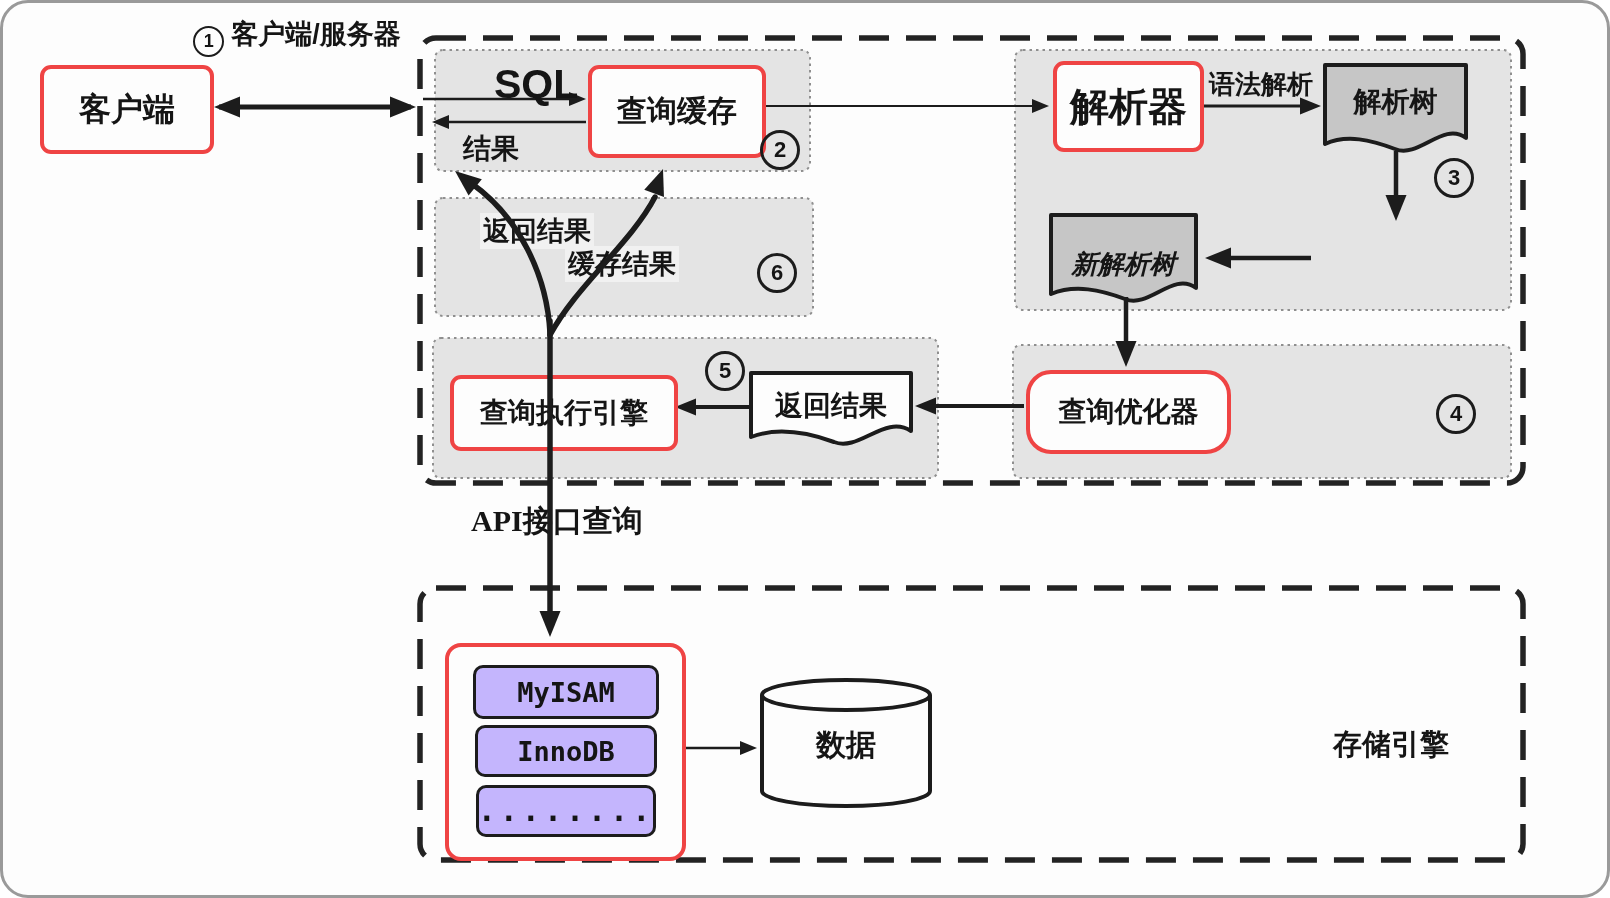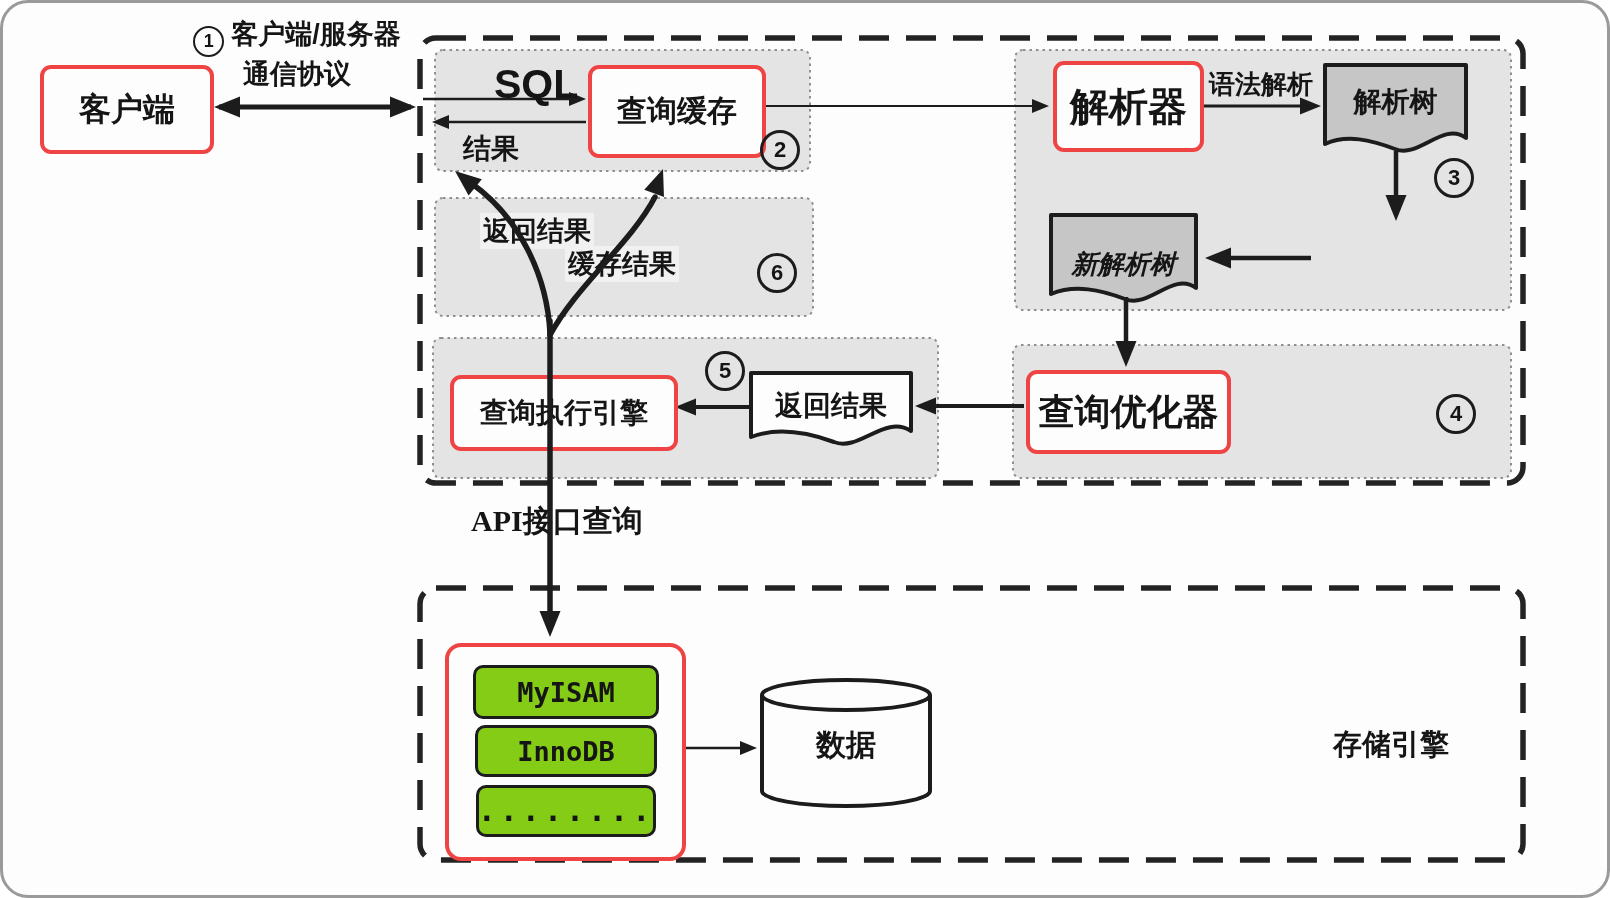--- a/index.html
+++ b/index.html
@@ -14,25 +14,25 @@
 
   
   .node{
     position:absolute;background:#fdfdfd;border:4px solid #ef4444;border-radius:11px;
     display:flex;align-items:center;justify-content:center;font-weight:bold;z-index:3;
   }
   #n-client{left:37px;top:62px;width:166px;height:81px;font-size:32px;}
   #n-qcache{left:585px;top:62px;width:170px;height:85px;font-size:30px;}
   #n-parser{left:1050px;top:58px;width:143px;height:83px;font-size:39px;}
   #n-preproc{left:1310px;top:220px;width:165px;height:70px;font-size:28px;}
-  #n-optimizer{left:1023px;top:367px;width:197px;height:76px;font-size:36px;}
+  #n-optimizer{left:1023px;top:367px;width:197px;height:76px;font-size:28px;border-radius:25px;}
   #n-engine{left:447px;top:372px;width:220px;height:68px;font-size:28px;}
   #n-storage{left:442px;top:640px;width:233px;height:210px;border-radius:16px;background:#fdfdfd;}
   .se-item{
-    position:absolute;background:#84cc16;border:3.5px solid #1c1c1c;border-radius:10px;
+    position:absolute;background:#c4b5fd;border:3.5px solid #1c1c1c;border-radius:10px;
     display:flex;align-items:center;justify-content:center;z-index:3;
     font-family:"DejaVu Sans Mono",monospace;font-weight:bold;font-size:27px;
   }
   #se-myisam{left:470px;top:662px;width:180px;height:48px;}
   #se-innodb{left:472px;top:722px;width:176px;height:46px;}
   #se-more{left:473px;top:782px;width:174px;height:46px;font-size:30px;letter-spacing:4px;line-height:30px;}
 
   
   .shape-label{position:absolute;font-weight:bold;text-align:center;z-index:3;}
   #l-parsetree{left:1322px;top:80px;width:141px;font-size:28px;}
@@ -153,21 +153,20 @@
 
   <div class="shape-label" id="l-parsetree">解析树</div>
   <div class="shape-label" id="l-newparsetree">新解析树</div>
   <div class="shape-label" id="l-execplan">返回结果</div>
   <div class="shape-label" id="l-data">数据</div>
 
   <div class="edge-label" id="l-protocol">
     <div>
       <span class="step-inline">1</span><span>客户端/服务器</span>
     </div>
-    <div>通信协议</div>
   </div>
   <div class="edge-label" id="l-sql">SQL</div>
   <div class="edge-label" id="l-result">结果</div>
   <div class="edge-label" id="l-return">返回结果</div>
   <div class="edge-label" id="l-cacheres">缓存结果</div>
   <div class="edge-label" id="l-syntax">语法解析</div>
   <div class="edge-label" id="l-api">API接口查询</div>
   <div class="edge-label" id="l-selayer">存储引擎</div>
 
   <div class="step" id="st2">2</div>

